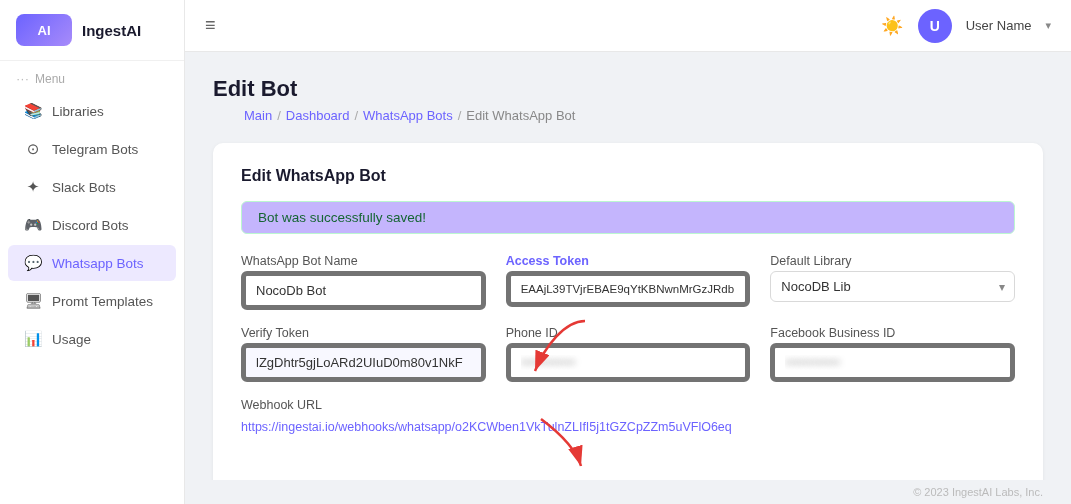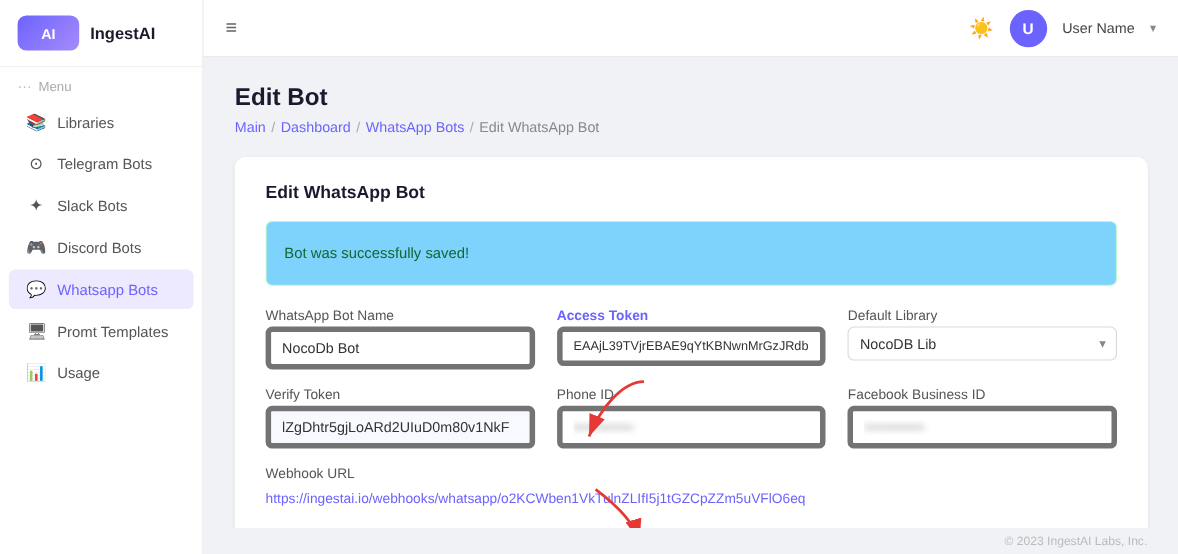--- a/index.html
+++ b/index.html
@@ -101,42 +101,43 @@
       font-weight: 700;
       color: #1a1a2e;
       margin-bottom: 6px;
     }
     .breadcrumb {
       display: flex;
       align-items: center;
       gap: 5px;
       font-size: 13px;
       margin-bottom: 20px;
+      margin-left: 31px;
     }
     .breadcrumb a { color: #6c63ff; cursor: pointer; text-decoration: none; }
     .breadcrumb .sep { color: #aaa; }
     .breadcrumb .current { color: #888; }
 
     .card {
       background: #fff;
       border-radius: 10px;
       padding: 24px 28px;
       box-shadow: 0 1px 4px rgba(0,0,0,0.06);
     }
     .card-title {
       font-size: 16px;
       font-weight: 600;
       color: #1a1a2e;
       margin-bottom: 16px;
     }
     .success-banner {
-      background: #7dd3fc;
+      background: #c4b5fd;
       border: 1px solid #bbf7d0;
       border-radius: 6px;
-      padding: 21px 16px;
+      padding: 8px 16px;
       color: #166534;
       font-size: 13.5px;
       margin-bottom: 20px;
     }
 
     .form-grid-3 {
       display: grid;
       grid-template-columns: 1fr 1fr 1fr;
       gap: 16px 20px;
       margin-bottom: 16px;

